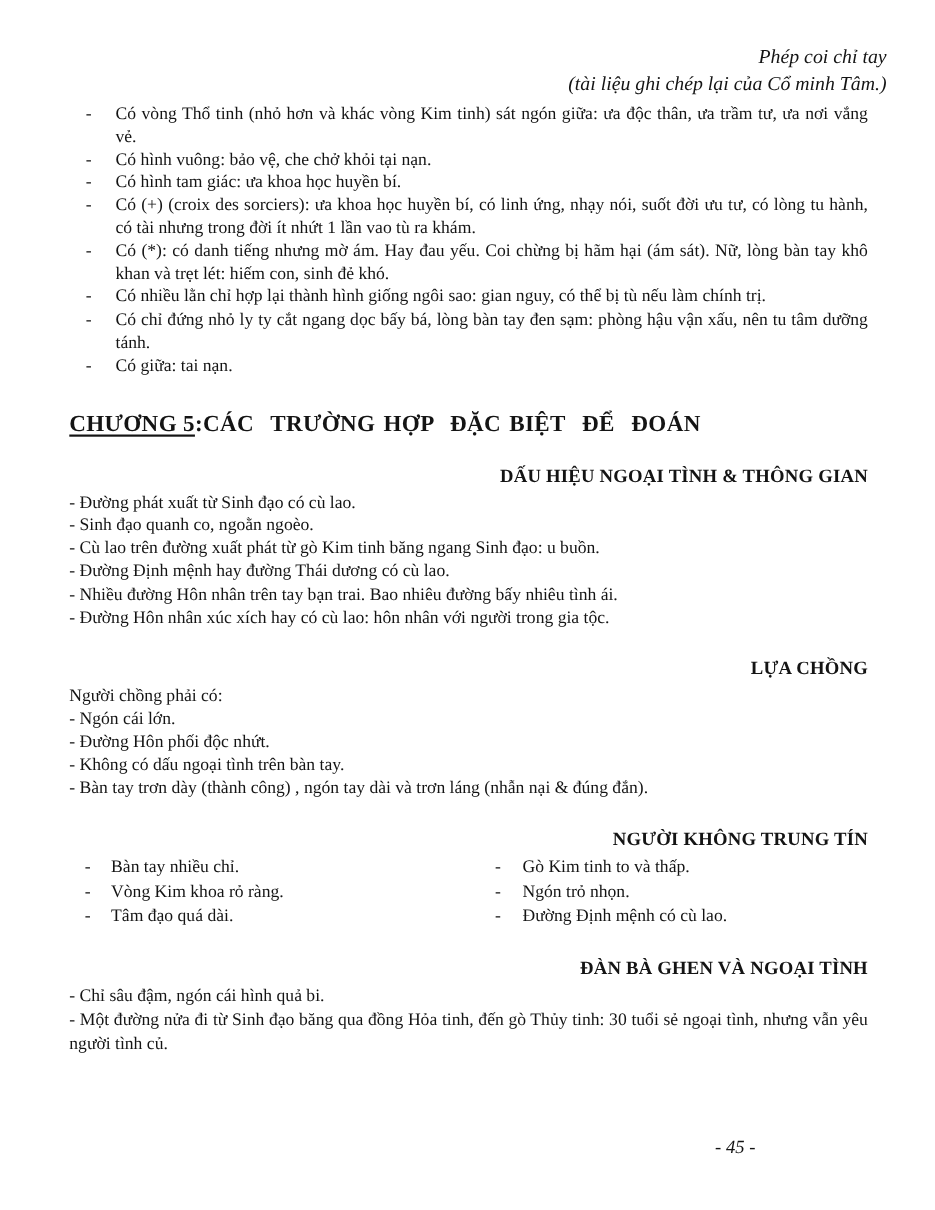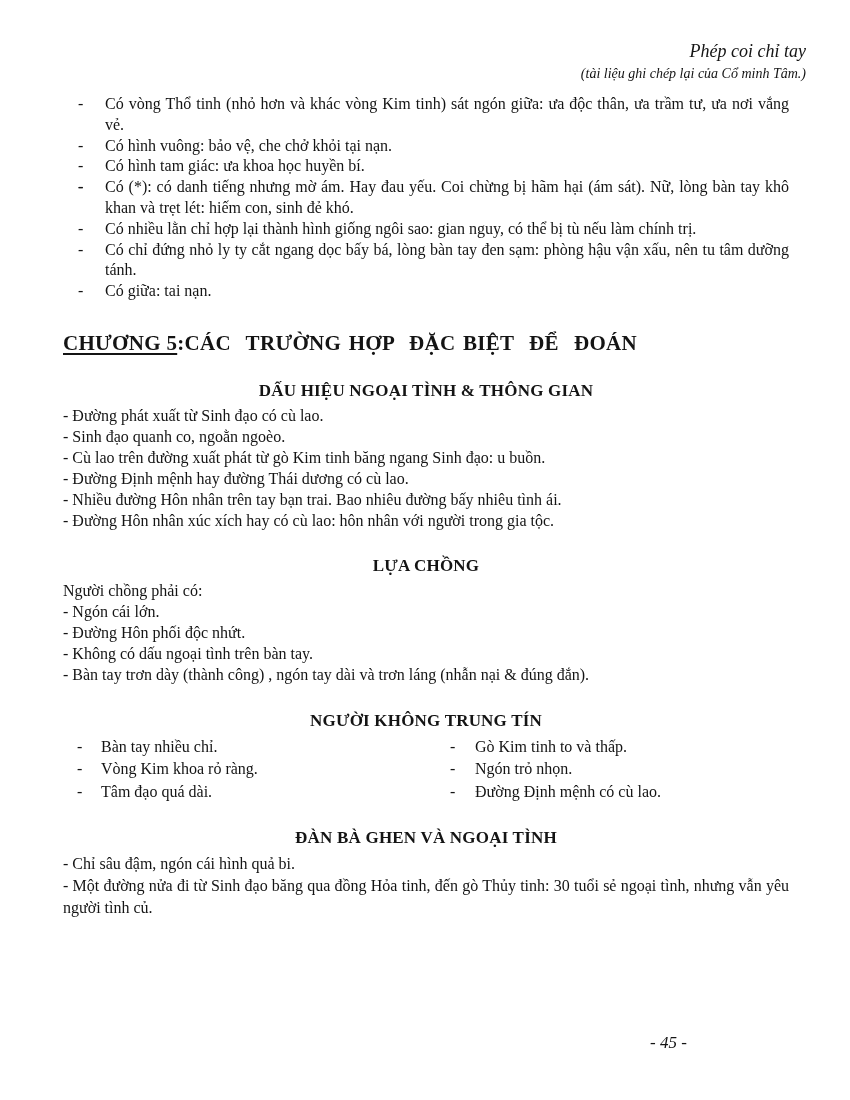--- a/index.html
+++ b/index.html
@@ -11,21 +11,21 @@
     color:#141414;
     font-family:"Liberation Serif","DejaVu Serif",serif;
     overflow:hidden;
     padding-left:16px;
   }
   .pageheader {
     position:absolute; top:40px; right:60px;
     text-align:right; font-style:italic; line-height:1.25;
   }
   .pageheader .title { font-size:18px; }
-  .pageheader .subtitle { font-size:14px; margin-top:2px; }
+  .pageheader .subtitle { font-size:18px; margin-top:2px; }
 
   .content {
     position:absolute; left:63px; top:94px; width:726px;
     font-size:16px; line-height:20.8px;
   }
 
   
   .dash-list .li {
     position:relative; padding-left:42px;
     text-align:justify;
@@ -35,21 +35,21 @@
   .chapter-heading {
     margin-top:28px;
     font-size:21px; font-weight:bold; line-height:26px;
     letter-spacing:0.3px;
   }
   .chapter-heading .chap-label { text-decoration:underline; text-underline-offset:3px; }
   .chapter-heading .chap-title { white-space:pre-wrap; word-spacing:2px; }
 
   .section-heading {
     margin-top:25px; margin-bottom:5px;
-    text-align:center; font-weight:bold;
+    text-align:right; font-weight:bold;
     font-size:17px; line-height:20px;
     letter-spacing:0.2px;
   }
   .plain-line { line-height:20.9px; }
 
   .sec4-line { line-height:22px; text-align:justify; }
 
   .twocol { display:flex; margin-top:3px; }
   .twocol .col-left { width:387px; }
   .twocol .col-right { flex:1; }
@@ -73,21 +73,21 @@
     <div class="title">Phép coi chỉ tay</div>
     <div class="subtitle">(tài liệu ghi chép lại của Cổ minh Tâm.)</div>
   </div>
 
   <div class="content">
 
     <div class="dash-list">
       <div class="li"><span class="marker">-</span><span>Có vòng Thổ tinh (nhỏ hơn và khác vòng Kim tinh) sát ngón giữa: ưa độc thân, ưa trầm tư, ưa nơi vắng vẻ.</span></div>
       <div class="li"><span class="marker">-</span><span>Có hình vuông: bảo vệ, che chở khỏi tại nạn.</span></div>
       <div class="li"><span class="marker">-</span><span>Có hình tam giác: ưa khoa học huyền bí.</span></div>
-      <div class="li"><span class="marker">-</span></div>
+      <div class="li"><span class="marker">-</span><span>Có (+) (croix des sorciers): ưa khoa học huyền bí, có linh ứng, nhạy nói, suốt đời ưu tư, có lòng tu hành, có tài nhưng trong đời ít nhứt 1 lần vao tù ra khám.</span></div>
       <div class="li"><span class="marker">-</span><span>Có (*): có danh tiếng nhưng mờ ám. Hay đau yếu. Coi chừng bị hãm hại (ám sát). Nữ, lòng bàn tay khô khan và trẹt lét: hiếm con, sinh đẻ khó.</span></div>
       <div class="li"><span class="marker">-</span><span>Có nhiều lằn chỉ hợp lại thành hình giống ngôi sao: gian nguy, có thể bị tù nếu làm chính trị.</span></div>
       <div class="li"><span class="marker">-</span><span>Có chỉ đứng nhỏ ly ty cắt ngang dọc bấy bá, lòng bàn tay đen sạm: phòng hậu vận xấu, nên tu tâm dưỡng tánh.</span></div>
       <div class="li"><span class="marker">-</span><span>Có giữa: tai nạn.</span></div>
     </div>
 
     <div class="chapter-heading">
       <span class="chap-label">CHƯƠNG 5</span><span>:</span><span class="chap-title">CÁC  TRƯỜNG HỢP  ĐẶC BIỆT  ĐỂ  ĐOÁN</span>
     </div>
 

